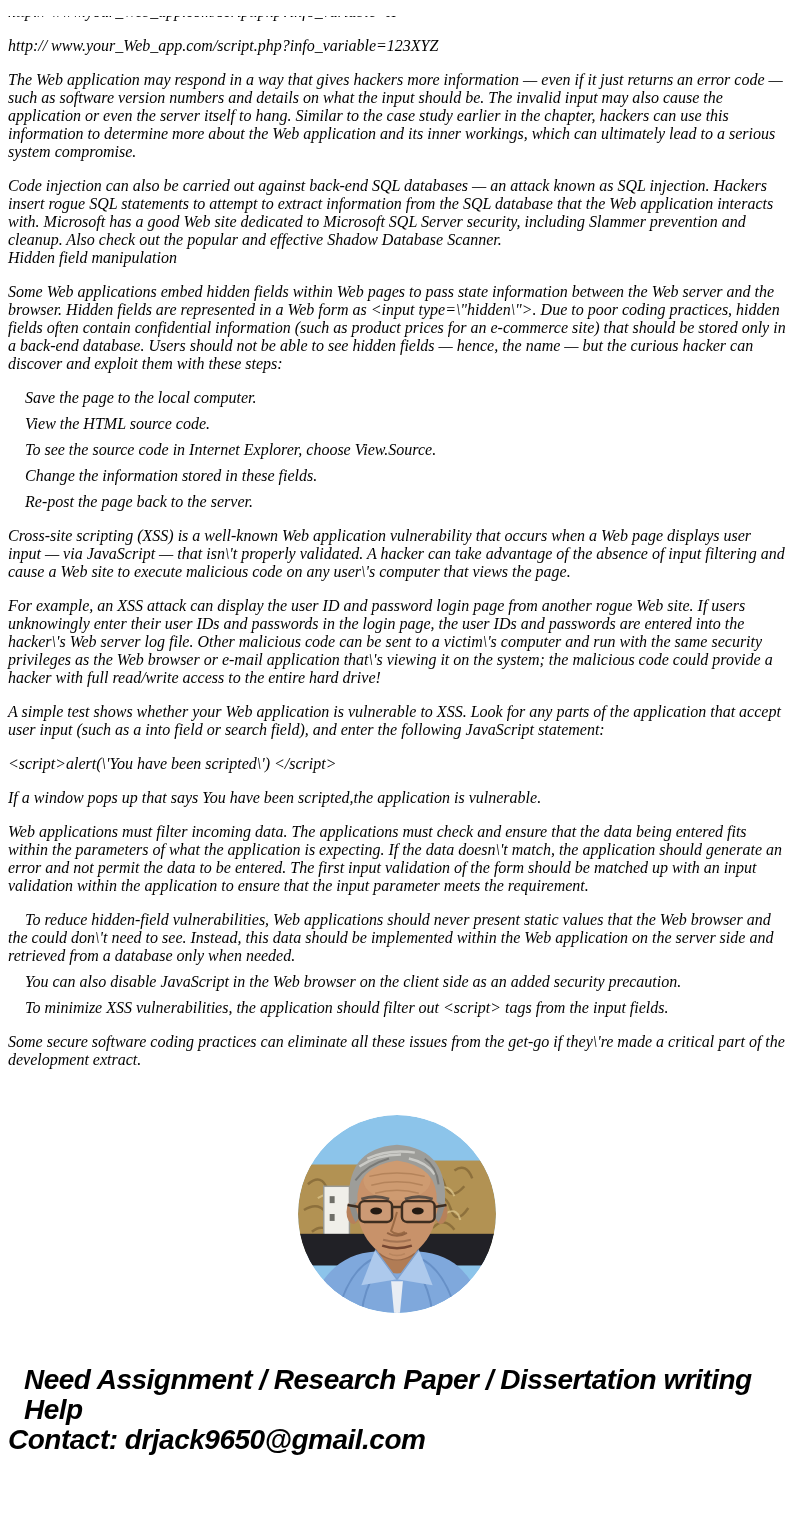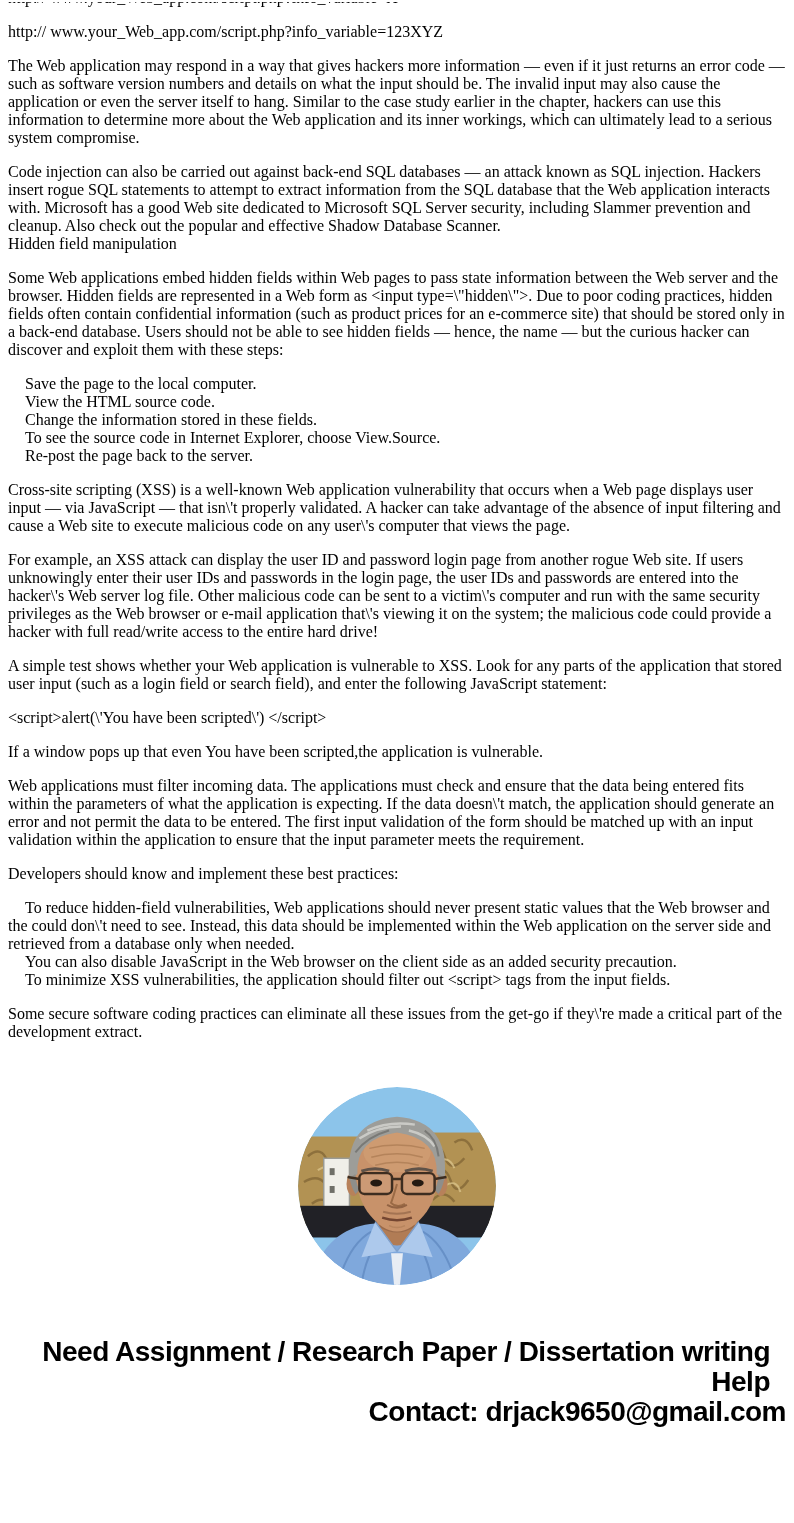--- a/index.html
+++ b/index.html
@@ -2,45 +2,45 @@
 <html><head>
 <meta charset="utf-8">
 <style>
   html, body { margin: 0; padding: 0; background: #ffffff; color: #000000; }
   body {
     font-family: "Liberation Serif", serif;
     font-size: 16px;
     line-height: 18px;
     width: 794px;
   }
-  .page { padding: 2px 8px; min-height: 1523px; box-sizing: border-box; }
+  .page { padding: 16px 8px; min-height: 1523px; box-sizing: border-box; font-style: italic; }
 
   
   .clip-top { height: 5px; overflow: hidden; }
   .clip-top .cut-line { display: block; margin-top: -13px; white-space: nowrap; }
 
   .para { margin: 16px 0; }
   .block { margin: 16px 0; }
-  .block .line { text-indent: 17px; }
+  .block .line { text-indent: 17px; margin-top: 8px; }
   .block .wrapline { text-indent: 17px; }
   .bold { font-weight: bold; }
 
   .photo-wrap { margin-top: 46px; text-align: center; }
   .photo-circle {
     display: inline-block;
     width: 198px; height: 198px;
     border-radius: 50%;
     overflow: hidden;
     vertical-align: top;
   }
   .photo-circle svg { display: block; }
 
   .footer {
     margin-top: 52px;
-    text-align: right;
+    text-align: left;
     font-family: "Liberation Sans", sans-serif;
     font-weight: bold;
     font-size: 28px;
     line-height: 30px;
     letter-spacing: -0.5px;
   }
   .footer .fline1 { max-width: 746px; margin: 0 auto; }
 </style>
 </head>
 <body>
@@ -58,39 +58,38 @@
   <div class="block">
     <span>Code injection can also be carried out against back-end SQL databases — an attack known as SQL injection. Hackers insert rogue SQL statements to attempt to extract information from the SQL database that the Web application interacts with. Microsoft has a good Web site dedicated to Microsoft SQL Server security, including Slammer prevention and cleanup. Also check out the popular and effective Shadow Database Scanner.</span><br>
     <span>Hidden field manipulation</span>
   </div>
 
   <p class="para">Some Web applications embed hidden fields within Web pages to pass state information between the Web server and the browser. Hidden fields are represented in a Web form as &lt;input type=\"hidden\"&gt;. Due to poor coding practices, hidden fields often contain confidential information (such as product prices for an e-commerce site) that should be stored only in a back-end database. Users should not be able to see hidden fields — hence, the name — but the curious hacker can discover and exploit them with these steps:</p>
 
   <div class="block">
     <div class="line">Save the page to the local computer.</div>
     <div class="line">View the HTML source code.</div>
+    <div class="line">To see the source code in Internet Explorer, choose View.Source.</div>
     <div class="line">Change the information stored in these fields.</div>
-    <div class="line">To see the source code in Internet Explorer, choose View.Source.</div>
     <div class="line">Re-post the page back to the server.</div>
   </div>
 
 
   <p class="para">Cross-site scripting (XSS) is a well-known Web application vulnerability that occurs when a Web page displays user input — via JavaScript — that isn\'t properly validated. A hacker can take advantage of the absence of input filtering and cause a Web site to execute malicious code on any user\'s computer that views the page.</p>
 
   <p class="para">For example, an XSS attack can display the user ID and password login page from another rogue Web site. If users unknowingly enter their user IDs and passwords in the login page, the user IDs and passwords are entered into the hacker\'s Web server log file. Other malicious code can be sent to a victim\'s computer and run with the same security privileges as the Web browser or e-mail application that\'s viewing it on the system; the malicious code could provide a hacker with full read/write access to the entire hard drive!</p>
 
-  <p class="para">A simple test shows whether your Web application is vulnerable to XSS. Look for any parts of the application that stored user input (such as a login field or search field), and enter the following JavaScript statement:</p>
+  <p class="para">A simple test shows whether your Web application is vulnerable to XSS. Look for any parts of the application that accept user input (such as a into field or search field), and enter the following JavaScript statement:</p>
 
   <p class="para">&lt;script&gt;alert(\'You have been scripted\') &lt;/script&gt;</p>
 
-  <p class="para">If a window pops up that even You have been scripted,the application is vulnerable.</p>
+  <p class="para">If a window pops up that says You have been scripted,the application is vulnerable.</p>
 
   <p class="para">Web applications must filter incoming data. The applications must check and ensure that the data being entered fits within the parameters of what the application is expecting. If the data doesn\'t match, the application should generate an error and not permit the data to be entered. The first input validation of the form should be matched up with an input validation within the application to ensure that the input parameter meets the requirement.</p>
 
-  <p class="para">Developers should know and implement these best practices:</p>
 
   <div class="block">
     <div class="wrapline">To reduce hidden-field vulnerabilities, Web applications should never present static values that the Web browser and the could don\'t need to see. Instead, this data should be implemented within the Web application on the server side and retrieved from a database only when needed.</div>
     <div class="line">You can also disable JavaScript in the Web browser on the client side as an added security precaution.</div>
     <div class="line">To minimize XSS vulnerabilities, the application should filter out &lt;script&gt; tags from the input fields.</div>
   </div>
 
   <p class="para">Some secure software coding practices can eliminate all these issues from the get-go if they\'re made a critical part of the development extract.</p>
 
   <div class="photo-wrap">

